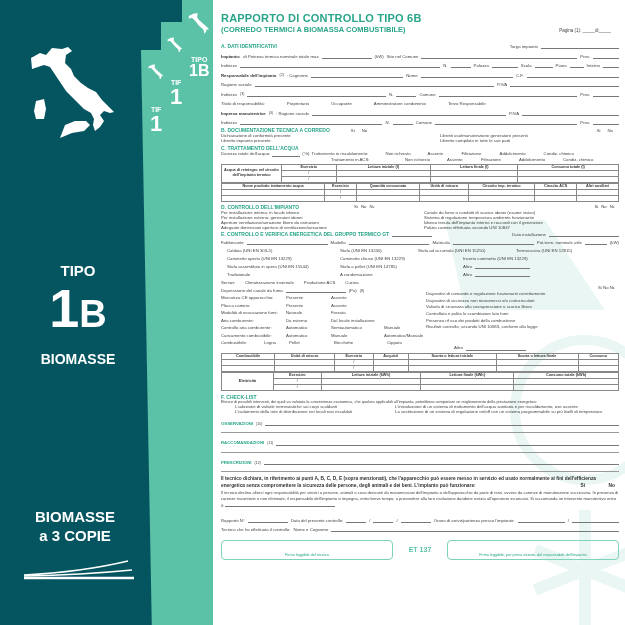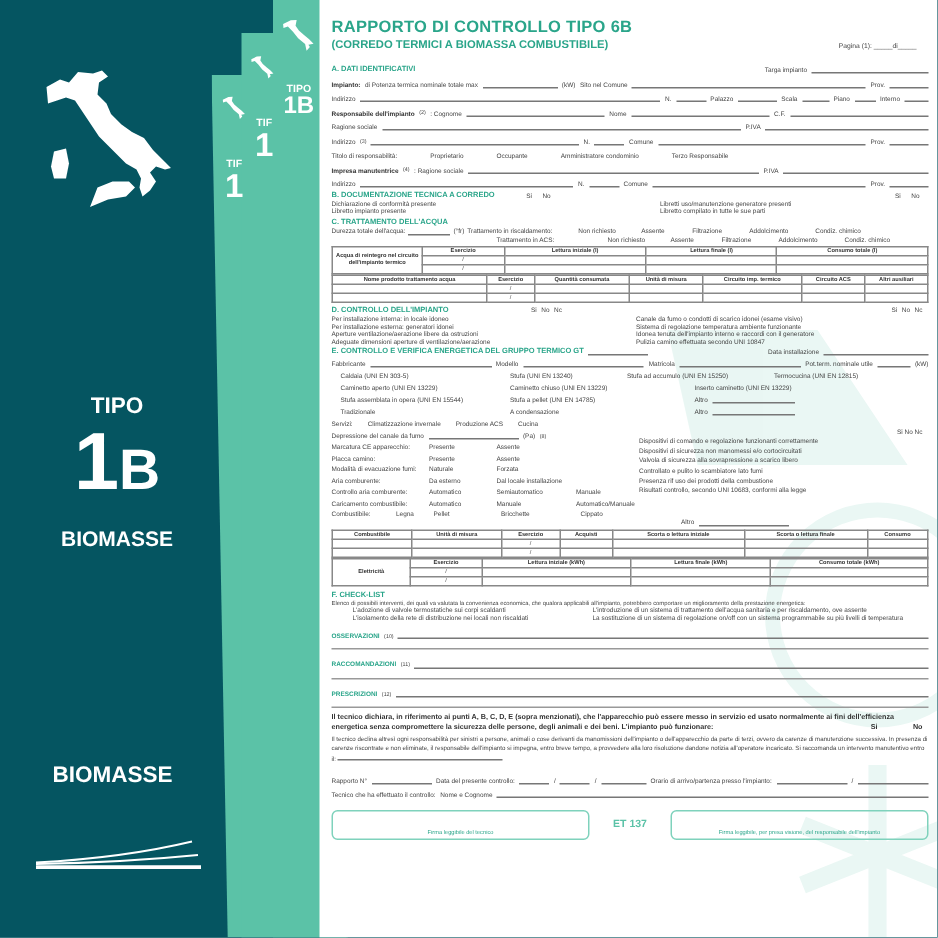--- a/index.html
+++ b/index.html
@@ -80,20 +80,21 @@
   <div class="left-title" style="left:0;width:156px;top:262px;">
     <div style="font-size:15px;">TIPO</div>
     <div style="line-height:1;margin-top:2px;">
       <span style="font-size:54px;">1</span><span style="font-size:38px;">B</span>
     </div>
     <div style="font-size:14px;margin-top:16px;">BIOMASSE</div>
   </div>
 
   <div class="left-title" style="left:0;width:150px;top:508px;font-size:15px;line-height:1.25;">
     <div>BIOMASSE</div>
+    <div>a 3 COPIE</div>
   </div>
   <svg style="position:absolute;left:22px;top:558px;" width="115" height="22" viewBox="0 0 115 22">
     <path d="M2 20 L112 20" stroke="#fff" stroke-width="2.5"></path>
     <path d="M2 18 Q60 17 110 12" stroke="#fff" stroke-width="1.3" fill="none"></path>
     <path d="M2 17 Q60 14 106 3" stroke="#fff" stroke-width="1.3" fill="none"></path>
   </svg>
 </div>
 
 <div class="sheet">
   <svg class="sheet-bg" viewBox="0 0 260 440">

